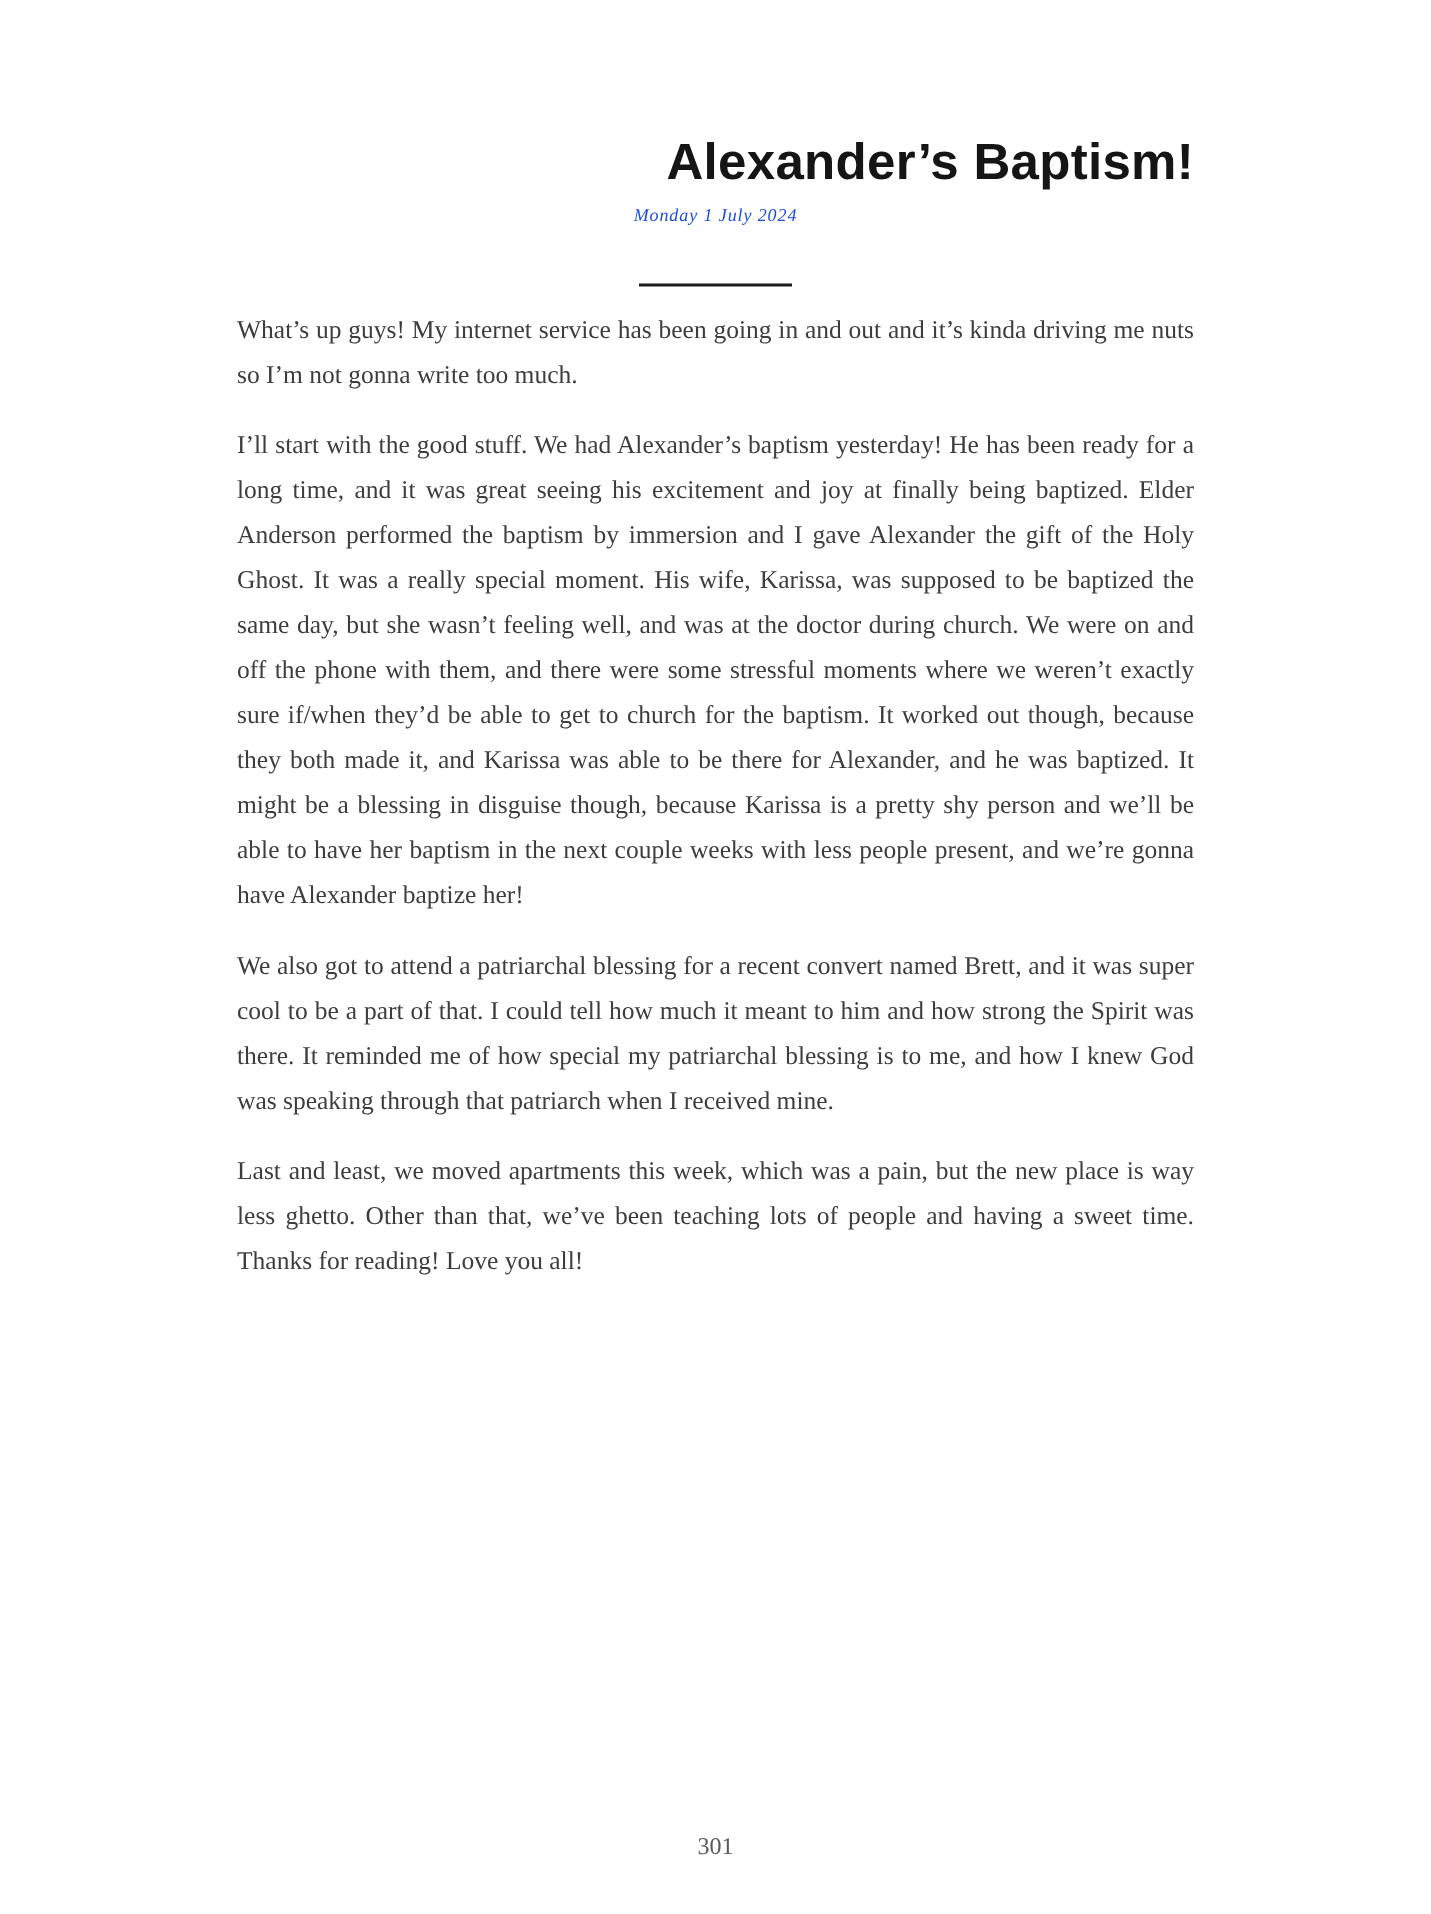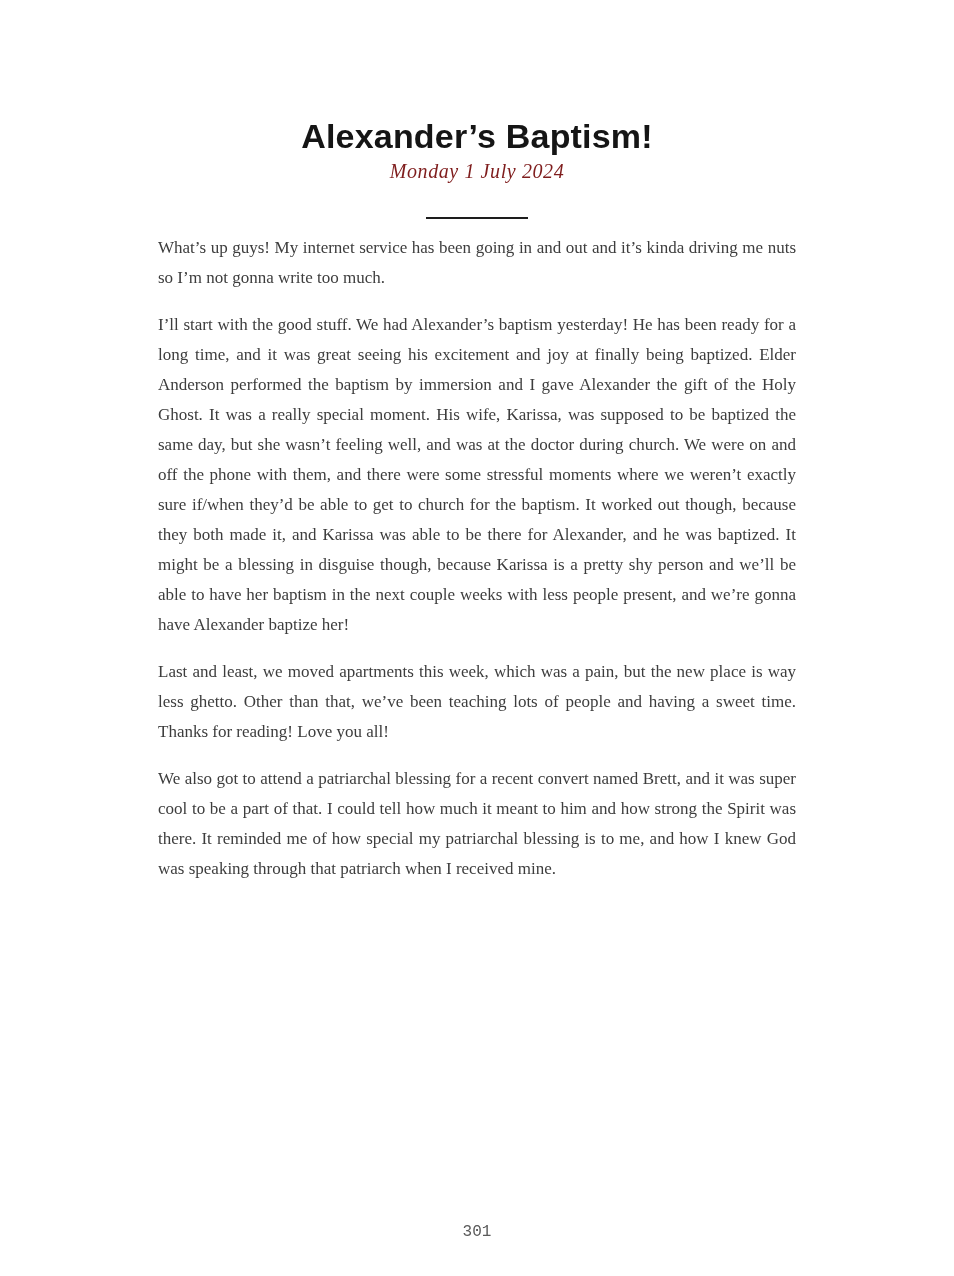--- a/index.html
+++ b/index.html
@@ -16,37 +16,37 @@
     font-family: "Liberation Serif", serif;
   }
   .content {
     position: absolute;
     left: 158px;
     top: 0;
     width: 638px;
   }
   .title {
     margin: 0;
-    padding-top: 116px;
-    text-align: center;
+    padding-top: 88px;
+    text-align: right;
     font-family: "Liberation Sans", sans-serif;
     font-weight: 700;
     font-size: 34px;
     line-height: 41px;
     color: #151515;
     letter-spacing: 0.2px;
   }
   .date {
     margin: 4px 0 0 0;
     text-align: center;
     font-family: "Liberation Serif", serif;
     font-style: italic;
-    font-size: 20px;
+    font-size: 12px;
     line-height: 20px;
-    color: #7f1d1d;
+    color: #1d4ed8;
     letter-spacing: 0.6px;
   }
   .divider {
     width: 102px;
     height: 0;
     border: none;
     border-top: 2px solid #1d1d1d;
     margin: 36px auto 0 auto;
   }
   .body-text {
@@ -67,35 +67,35 @@
     line-height: 30px;
     color: #3d3d3d;
     text-align: left;
   }
   .page-footer {
     position: absolute;
     left: 0;
     top: 1222px;
     width: 100%;
     text-align: center;
-    font-family: Liberation Mono, monospace;
+    font-family: Liberation Serif, serif;
     font-size: 16px;
     line-height: 20px;
     color: #5a5a5a;
   }
 </style>
 </head>
 <body>
 
 <div class="page">
   <div class="content">
     <h1 class="title">Alexander’s Baptism!</h1>
     <div class="date">Monday 1 July 2024</div>
     <hr class="divider">
     <div class="body-text">
       <p>What’s up guys! My internet service has been going in and out and it’s kinda driving me nuts so I’m not gonna write too much.</p>
       <p>I’ll start with the good stuff. We had Alexander’s baptism yesterday! He has been ready for a long time, and it was great seeing his excitement and joy at finally being baptized. Elder Anderson performed the baptism by immersion and I gave Alexander the gift of the Holy Ghost. It was a really special moment. His wife, Karissa, was supposed to be baptized the same day, but she wasn’t feeling well, and was at the doctor during church. We were on and off the phone with them, and there were some stressful moments where we weren’t exactly sure if/when they’d be able to get to church for the baptism. It worked out though, because they both made it, and Karissa was able to be there for Alexander, and he was baptized. It might be a blessing in disguise though, because Karissa is a pretty shy person and we’ll be able to have her baptism in the next couple weeks with less people present, and we’re gonna have Alexander baptize her!</p>
+      <p>We also got to attend a patriarchal blessing for a recent convert named Brett, and it was super cool to be a part of that. I could tell how much it meant to him and how strong the Spirit was there. It reminded me of how special my patriarchal blessing is to me, and how I knew God was speaking through that patriarch when I received mine.</p>
       <p>Last and least, we moved apartments this week, which was a pain, but the new place is way less ghetto. Other than that, we’ve been teaching lots of people and having a sweet time. Thanks for reading! Love you all!</p>
-      <p>We also got to attend a patriarchal blessing for a recent convert named Brett, and it was super cool to be a part of that. I could tell how much it meant to him and how strong the Spirit was there. It reminded me of how special my patriarchal blessing is to me, and how I knew God was speaking through that patriarch when I received mine.</p>
     </div>
   </div>
   <div class="page-footer">301</div>
 </div>
 
 </body></html>

